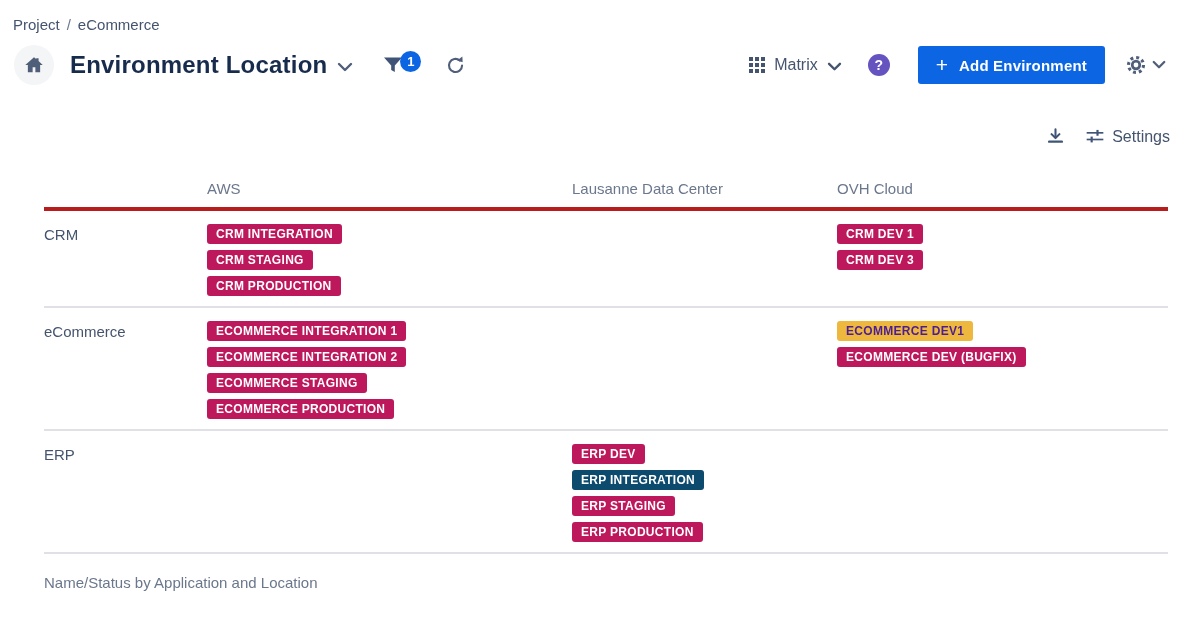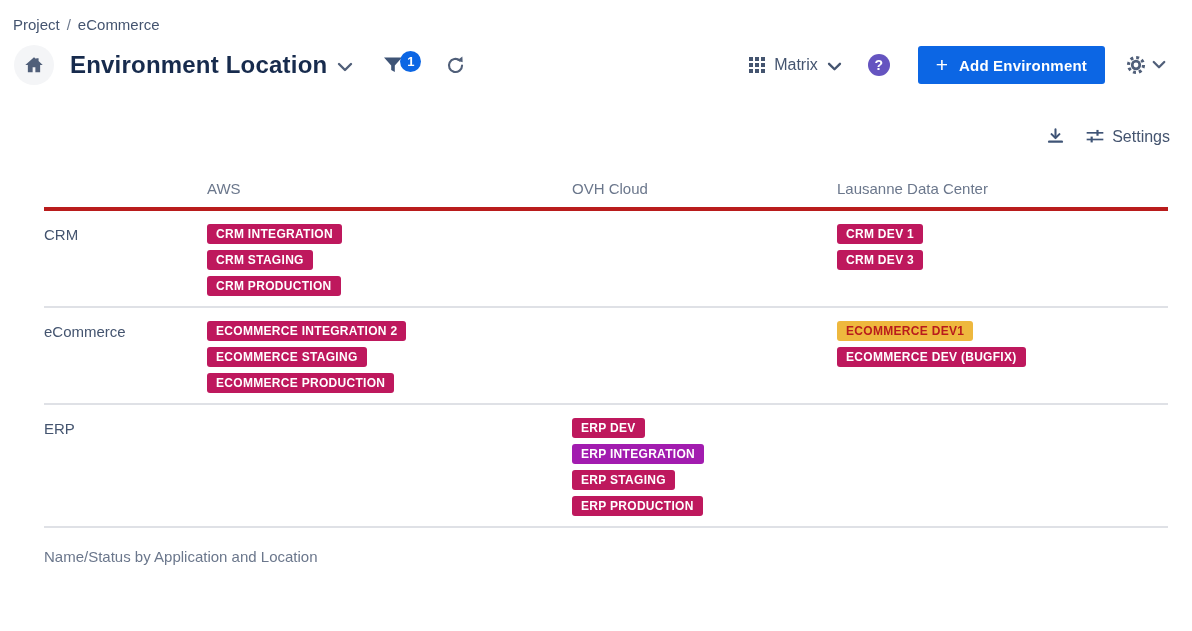--- a/index.html
+++ b/index.html
@@ -40,22 +40,22 @@
   .matrix { margin:32px 24px 0 44px; }
   .m-head, .m-row { display:grid; grid-template-columns:163px 365px 265px 1fr; }
   .m-head { padding:2px 0 10px; border-bottom:4px solid #b91c1c; }
   .col-h { color:#6B778C; font-size:15px; }
   .m-row { border-bottom:2px solid #DFE1E6; padding:13px 0 10px; }
   .row-label { color:#44546F; font-size:15px; padding-top:2px; }
   .m-cell { display:flex; flex-direction:column; align-items:flex-start; gap:6px; }
   .badge { display:inline-block; font-size:12px; font-weight:700; letter-spacing:.3px; line-height:14px;
            padding:3px 9px; border-radius:3px; color:#fff; cursor:pointer; white-space:nowrap; }
   .badge--success { background:#be185d; }
-  .badge--warning { background:#EEB83E; color:#b91c1c; }
-  .badge--danger  { background:#a21caf; }
+  .badge--warning { background:#EEB83E; color:#4c1d95; }
+  .badge--danger  { background:#0c4a6e; }
   .caption { margin:20px 0 0 44px; color:#6B778C; font-size:15px; }
   svg { display:block; }
 </style>
 </head>
 <body>
 
 <div class="page">
 
   <div class="breadcrumb">
     <a>Project</a>
@@ -164,40 +164,41 @@
         </svg>
       </span>
       <span>Settings</span>
     </div>
   </div>
 
   <div class="matrix">
     <div class="m-head">
       <div class="col-h"></div>
       <div class="col-h">AWS</div>
+      <div class="col-h">Lausanne Data Center</div>
       <div class="col-h">OVH Cloud</div>
-      <div class="col-h">Lausanne Data Center</div>
     </div>
     <div id="matrix-body">
         <div class="m-row">
           <div class="row-label">CRM</div>
           <div class="m-cell">
             <span class="badge badge--success">CRM INTEGRATION</span>
             <span class="badge badge--success">CRM STAGING</span>
             <span class="badge badge--success">CRM PRODUCTION</span>
           </div>
           <div class="m-cell"></div>
           <div class="m-cell">
             <span class="badge badge--success">CRM DEV 1</span>
             <span class="badge badge--success">CRM DEV 3</span>
           </div>
         </div>
         <div class="m-row">
           <div class="row-label">eCommerce</div>
           <div class="m-cell">
+            <span class="badge badge--success">ECOMMERCE INTEGRATION 1</span>
             <span class="badge badge--success">ECOMMERCE INTEGRATION 2</span>
             <span class="badge badge--success">ECOMMERCE STAGING</span>
             <span class="badge badge--success">ECOMMERCE PRODUCTION</span>
           </div>
           <div class="m-cell"></div>
           <div class="m-cell">
             <span class="badge badge--warning">ECOMMERCE DEV1</span>
             <span class="badge badge--success">ECOMMERCE DEV (BUGFIX)</span>
           </div>
         </div>

